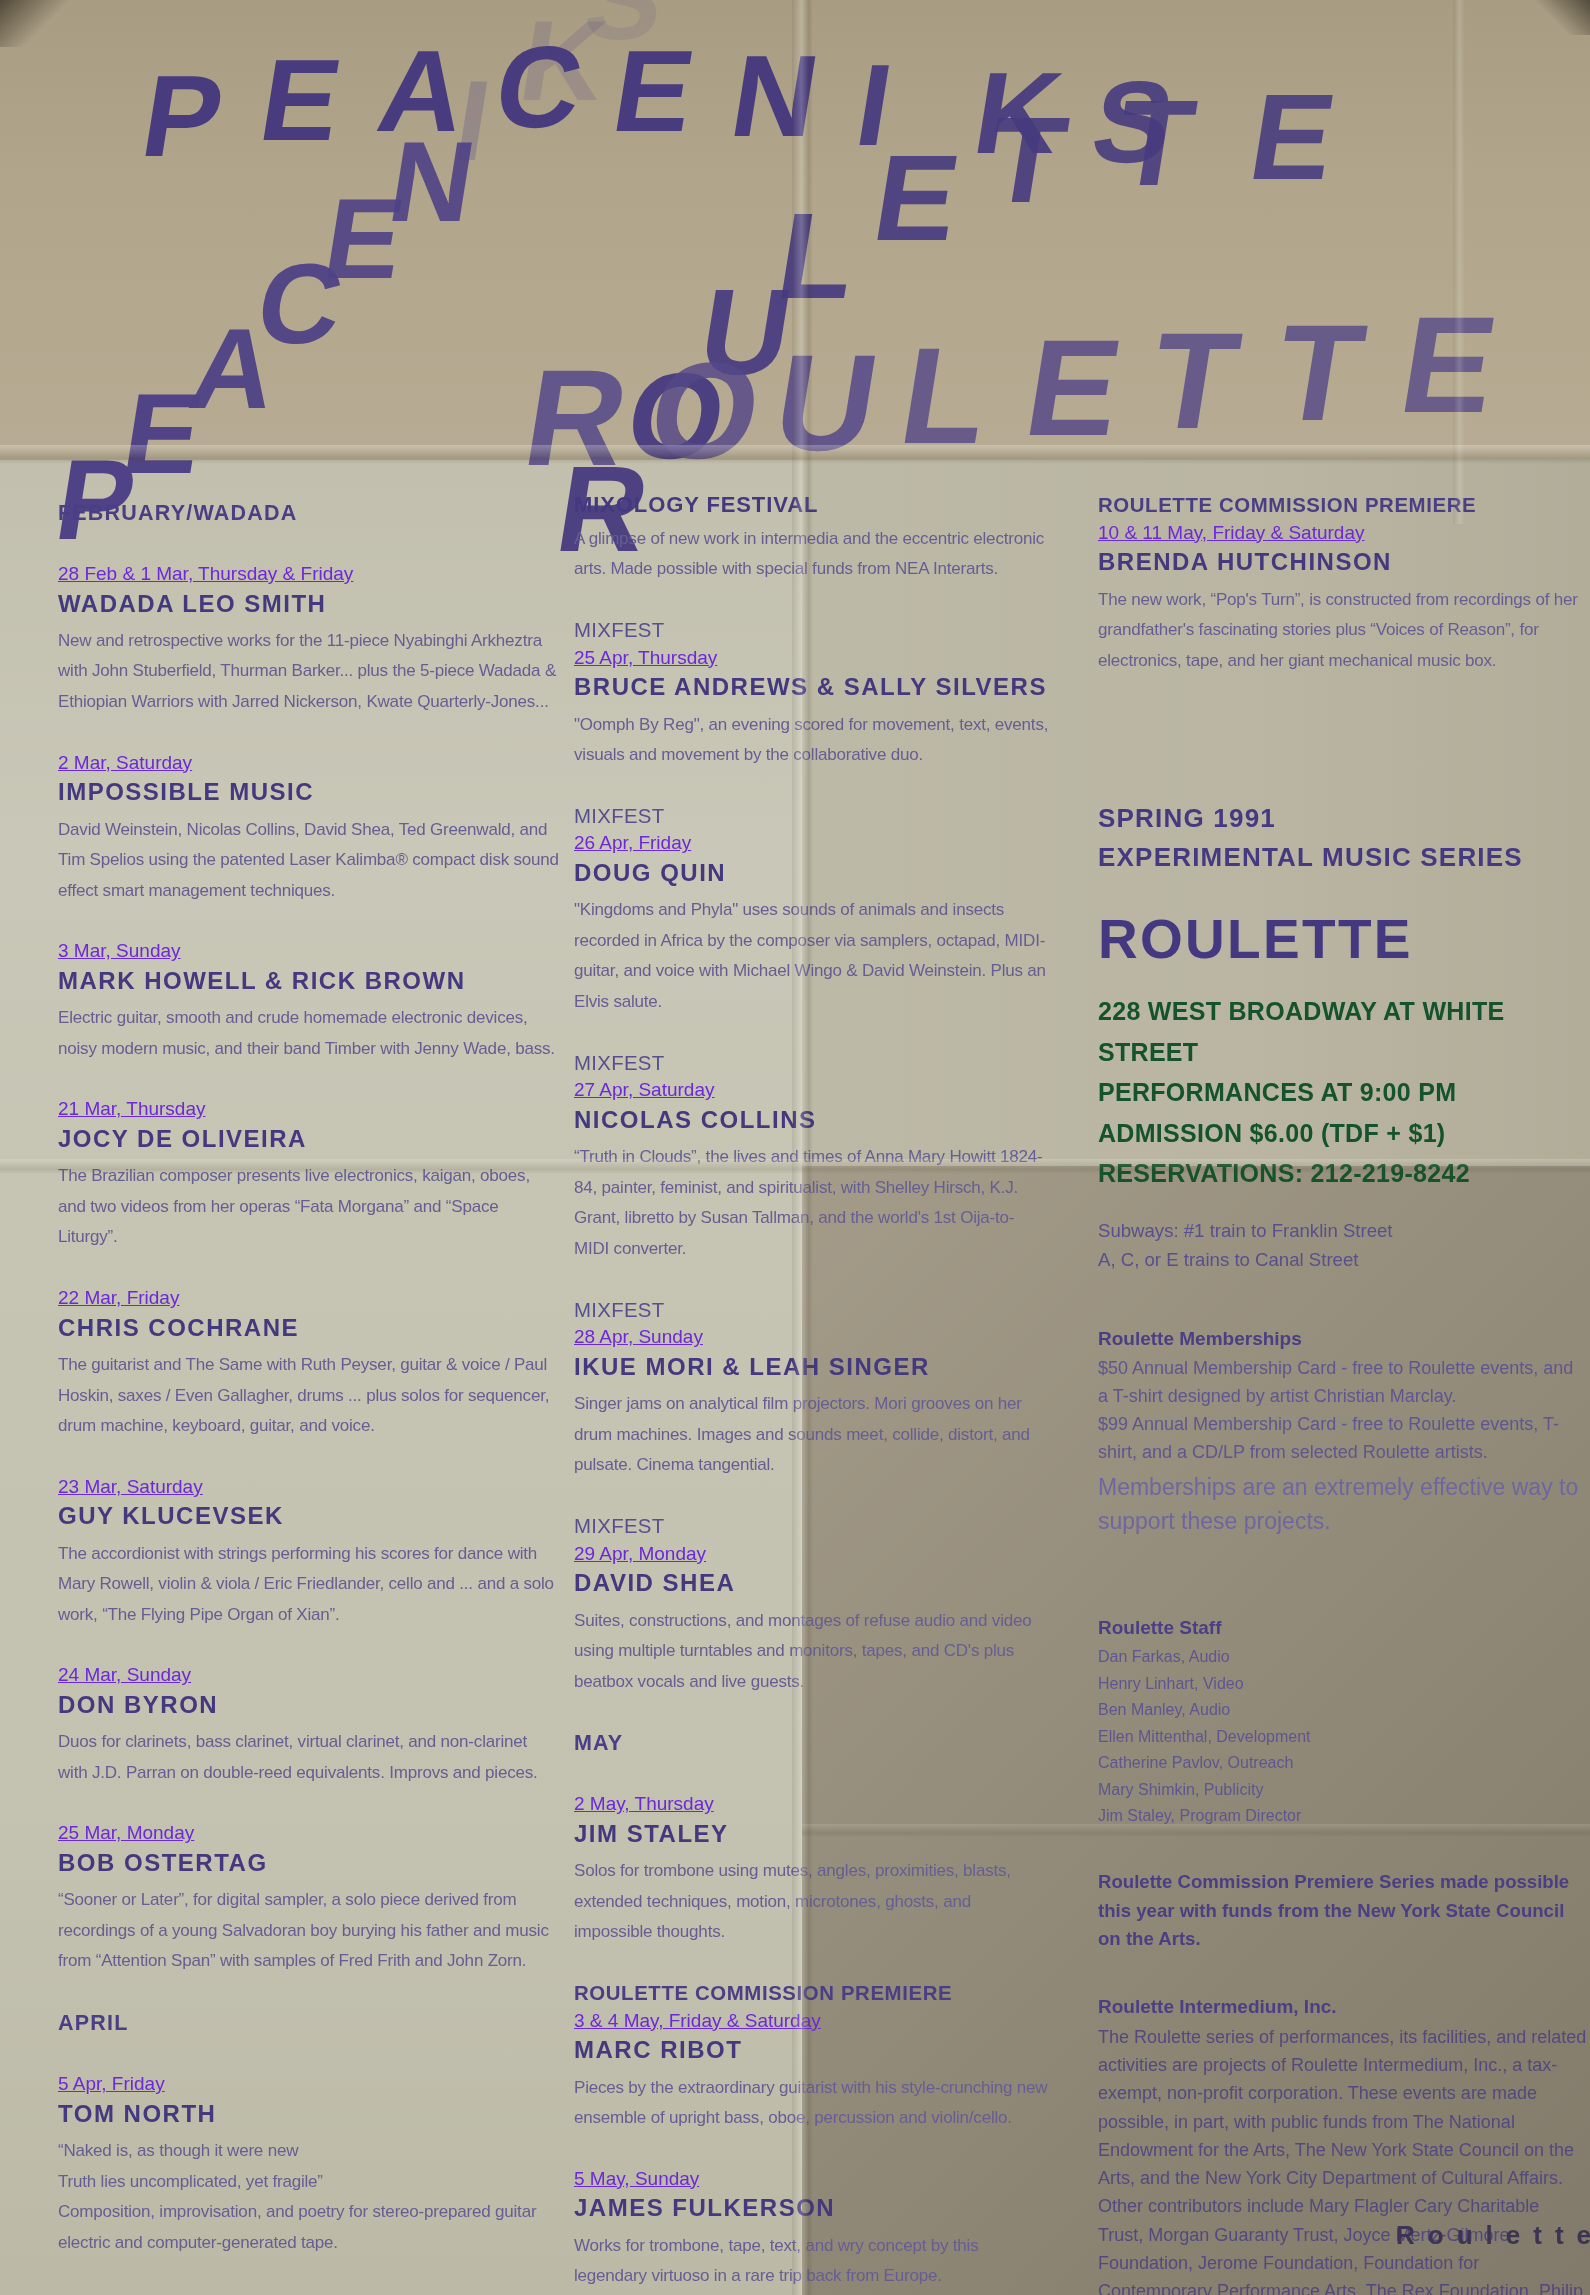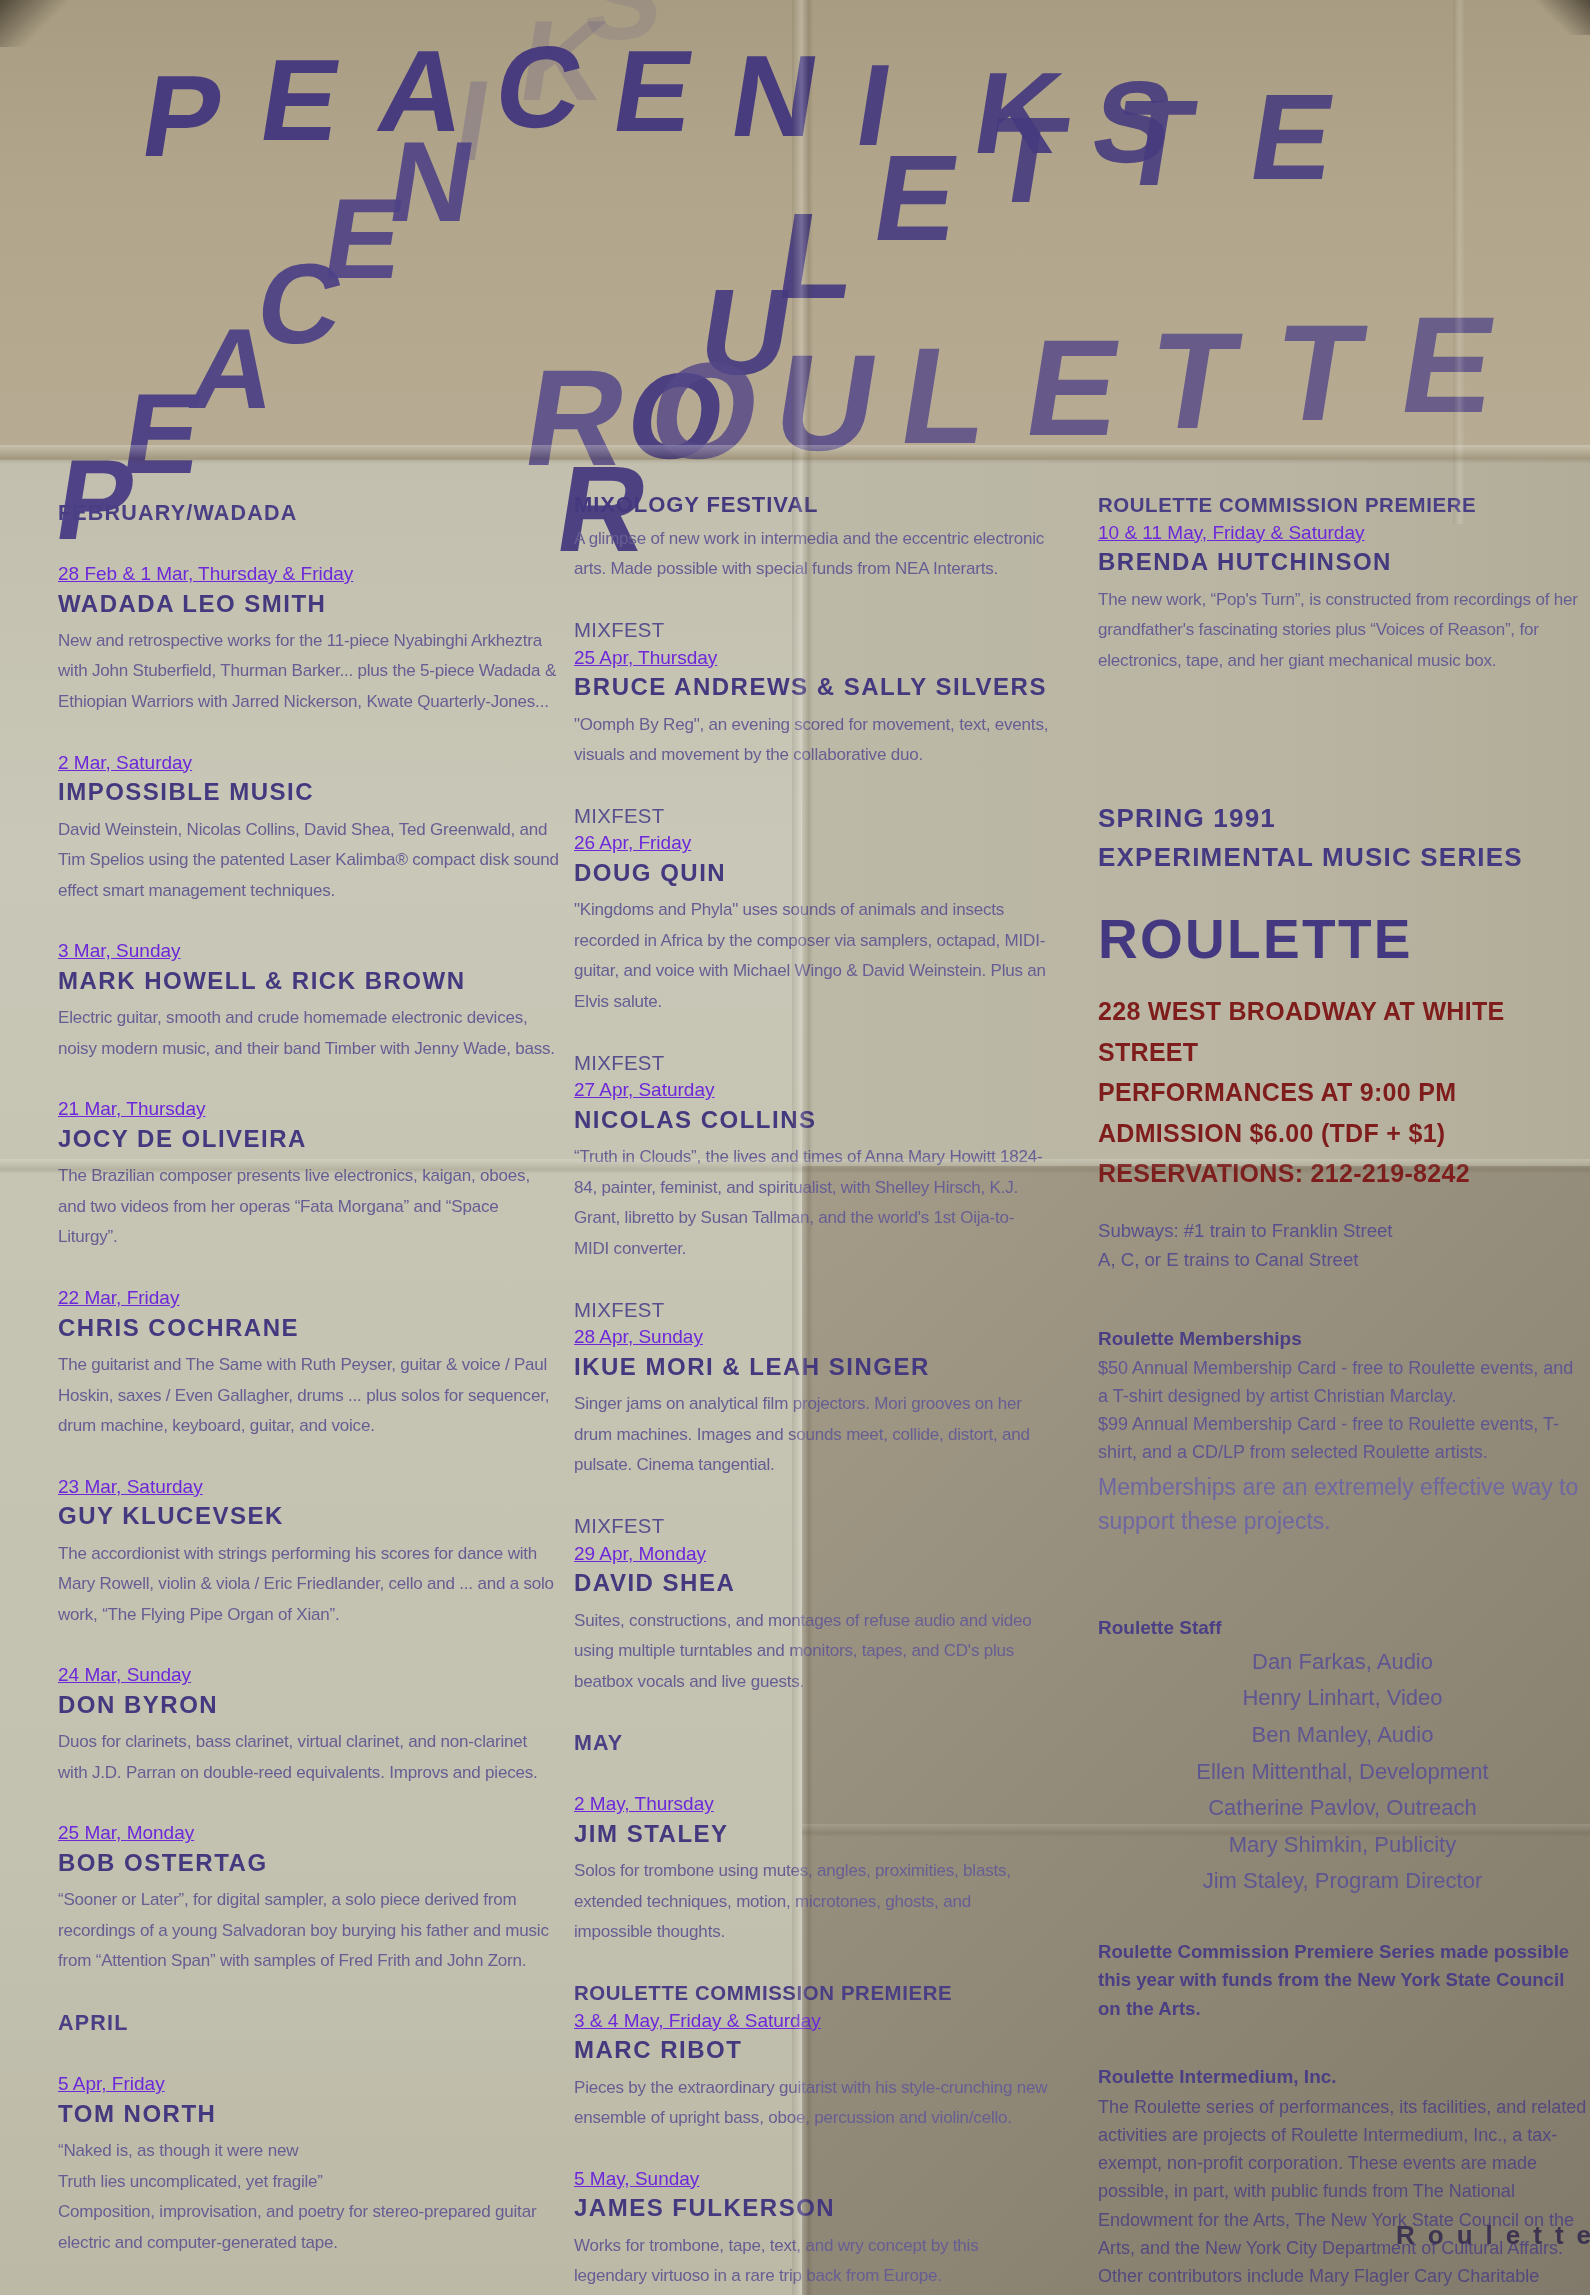--- a/index.html
+++ b/index.html
@@ -45,29 +45,29 @@
   .event{margin:0 0 34px;}
   .pre-label{font-size:20.4px;font-weight:bold;letter-spacing:0.6px;color:#4a3e84;margin:0 0 4.7px;}
   .pre-label.light{font-weight:normal;color:#584f8d;letter-spacing:0.3px;}
   .date{font-size:19px;color:#6d28d9;margin:0 0 4.7px;text-decoration:underline;}
   .name{font-size:24px;font-weight:bold;letter-spacing:1.5px;color:#44387f;margin:0 0 8.2px;}
   .desc{font-size:17px;letter-spacing:-0.2px;line-height:1.8;color:#665d93;white-space:pre-line;}
   .feature-name{font-size:22px;font-weight:bold;letter-spacing:0.9px;color:#44387f;margin:0 0 5.8px;}
 
   .series{font-size:26px;font-weight:bold;letter-spacing:1.2px;line-height:1.5;color:#453a82;margin:123px 0 0;}
   .venue-name{font-size:55px;font-weight:bold;letter-spacing:2.3px;color:#443980;margin:30px 0 20px;}
-  .venue-line{font-size:25px;font-weight:bold;letter-spacing:0.3px;line-height:1.62;color:#7f1d1d;}
+  .venue-line{font-size:25px;font-weight:bold;letter-spacing:0.3px;line-height:1.62;color:#14532d;}
   .subways{font-size:18.6px;line-height:1.55;color:#584f8d;margin-top:23px;}
   .block{margin-top:0;}
   .block-title{font-size:19px;font-weight:bold;color:#4a3e84;margin:0 0 4.7px;}
   .block-body{font-size:18px;line-height:1.55;color:#5e5591;}
   #memberships{margin-top:54px;}
   .member-note{font-size:23px;line-height:1.48;color:#6e66a0;margin-top:3.5px;}
   #staff{margin-top:79px;}
-  .staff-line{font-size:22px;line-height:1.66;color:#5e5591;text-align:center;}
+  .staff-line{font-size:16px;line-height:1.66;color:#5e5591;}
   #commission-note{margin-top:38px;font-size:18.6px;font-weight:bold;line-height:1.55;color:#4a3e84;}
   #intermedium{margin-top:42px;}
   #intermedium .block-body{font-size:18px;line-height:1.57;color:#53497f;}
   .logo{position:absolute;left:1396px;top:2220px;font-size:26px;font-weight:bold;
         letter-spacing:13px;color:#3c3450;}
 </style>
 </head>
 <body>
 
 <div class="page">

